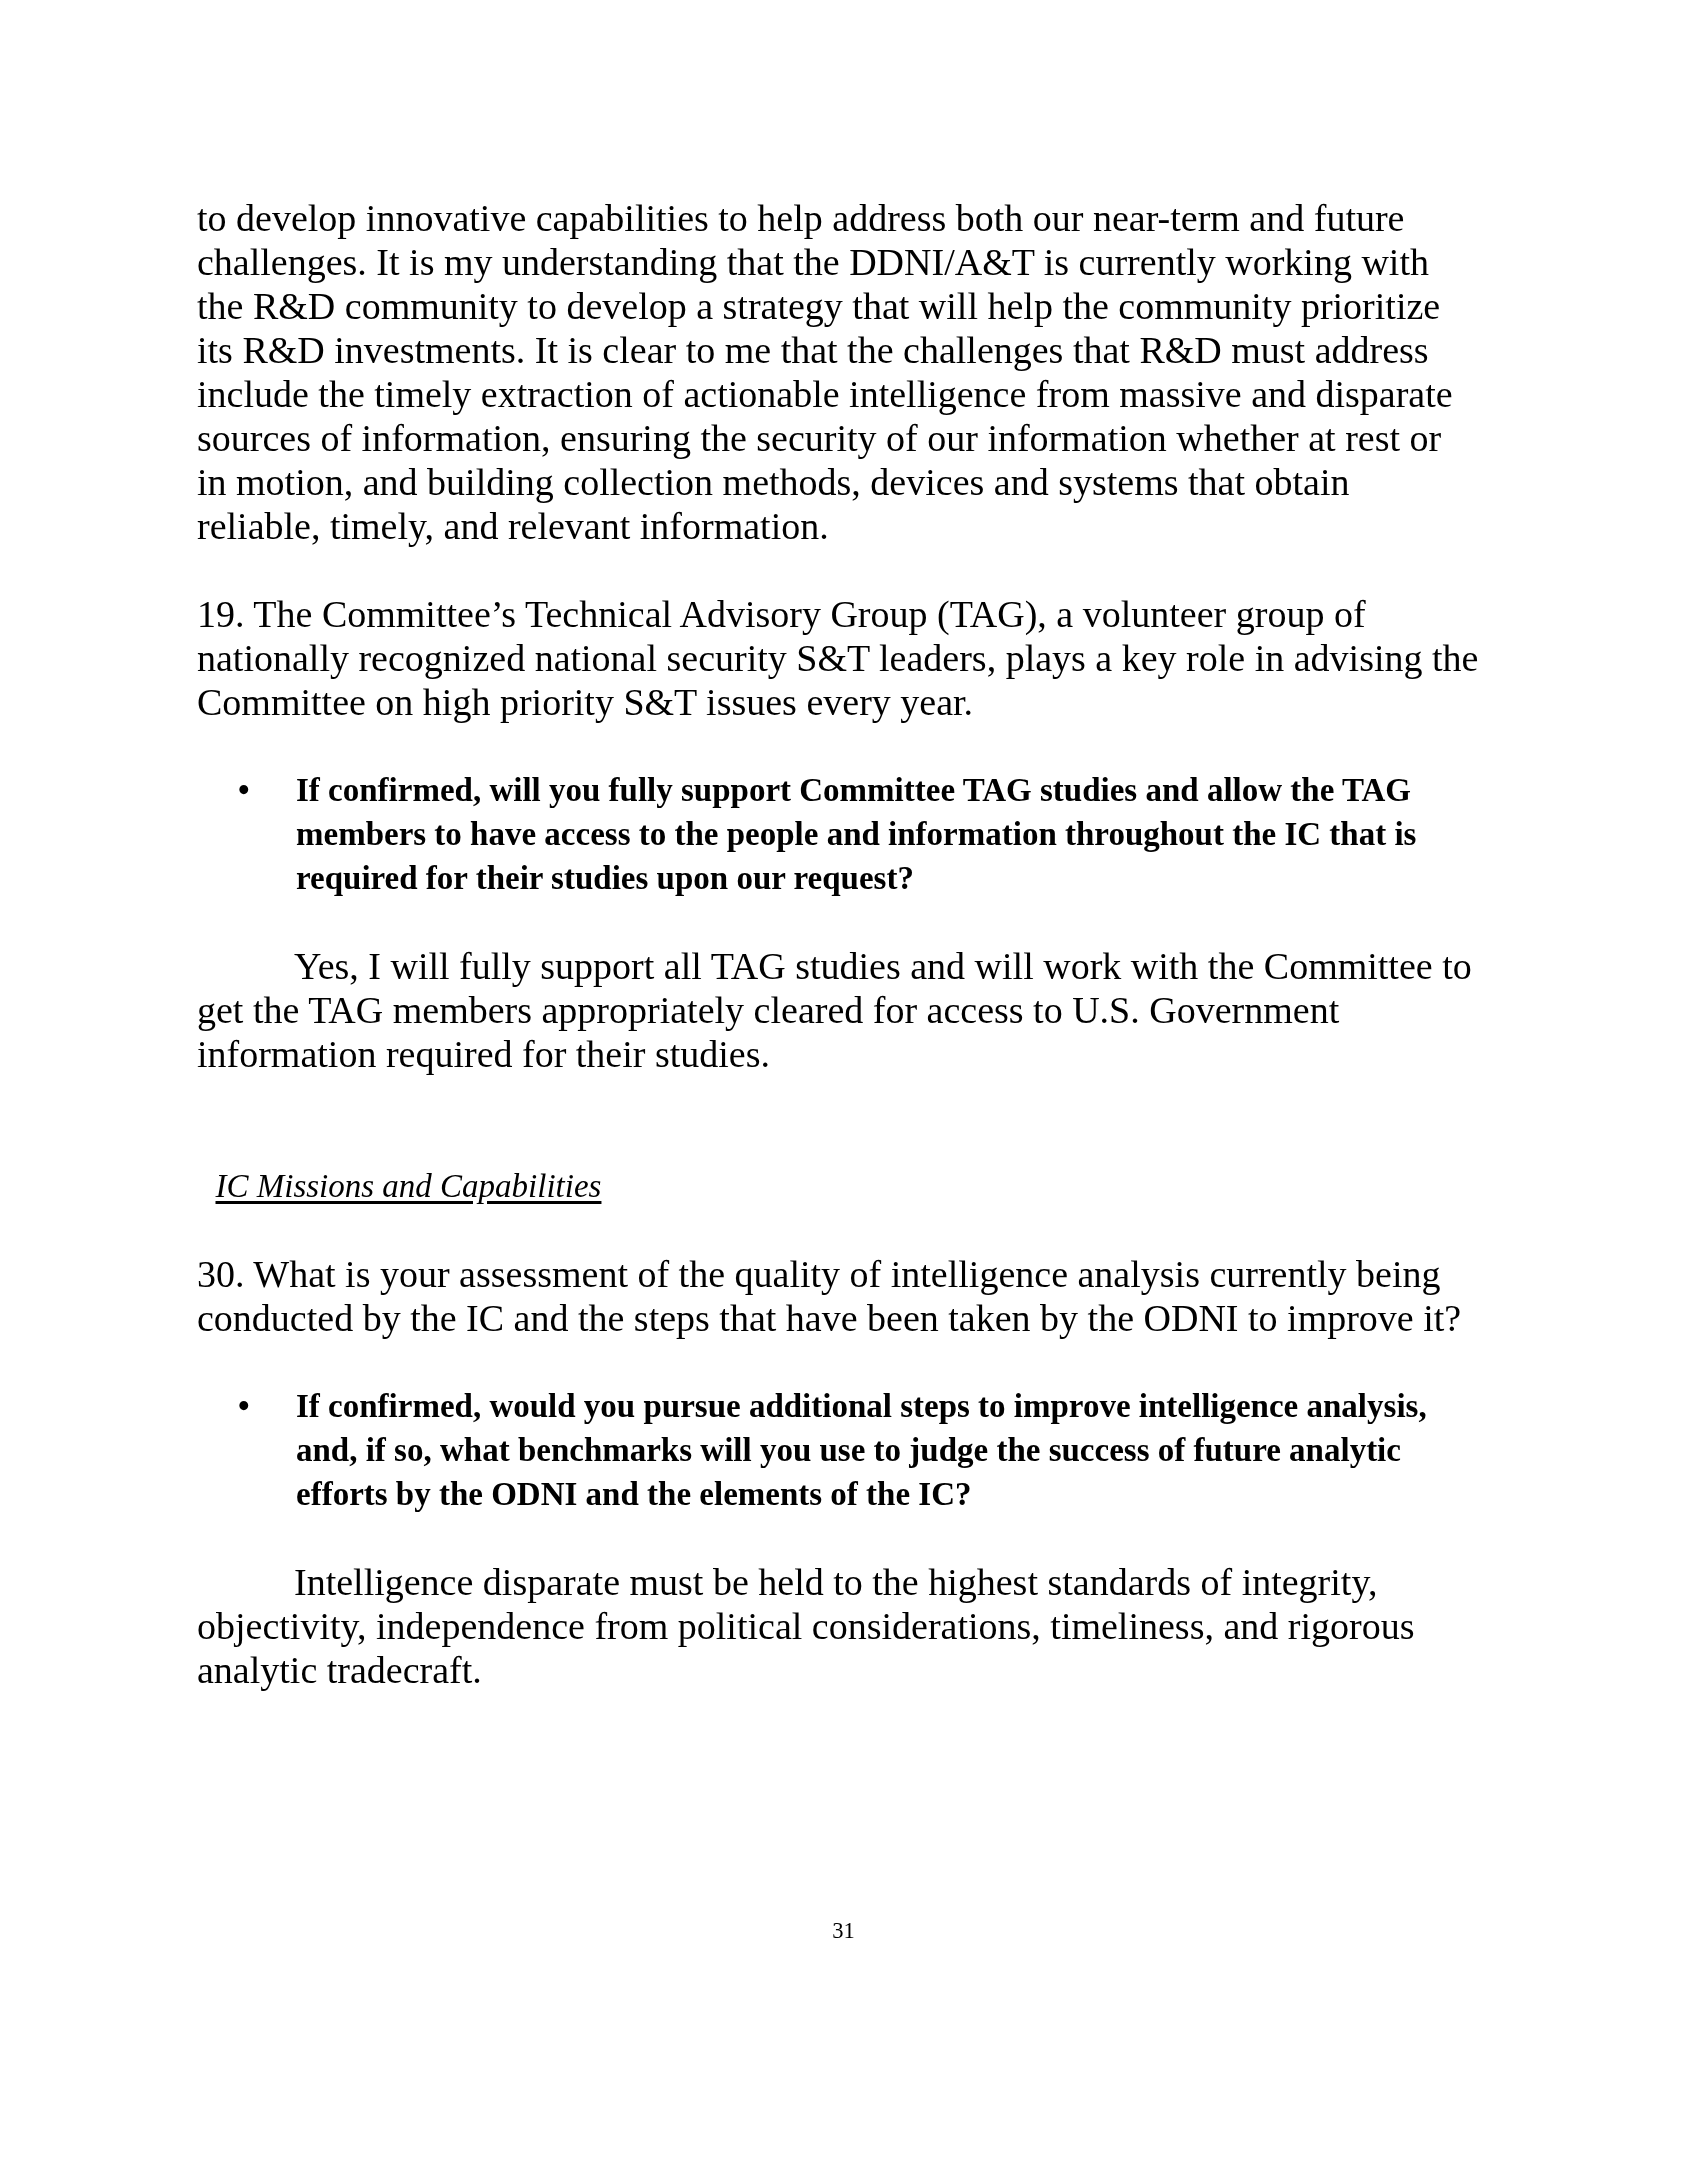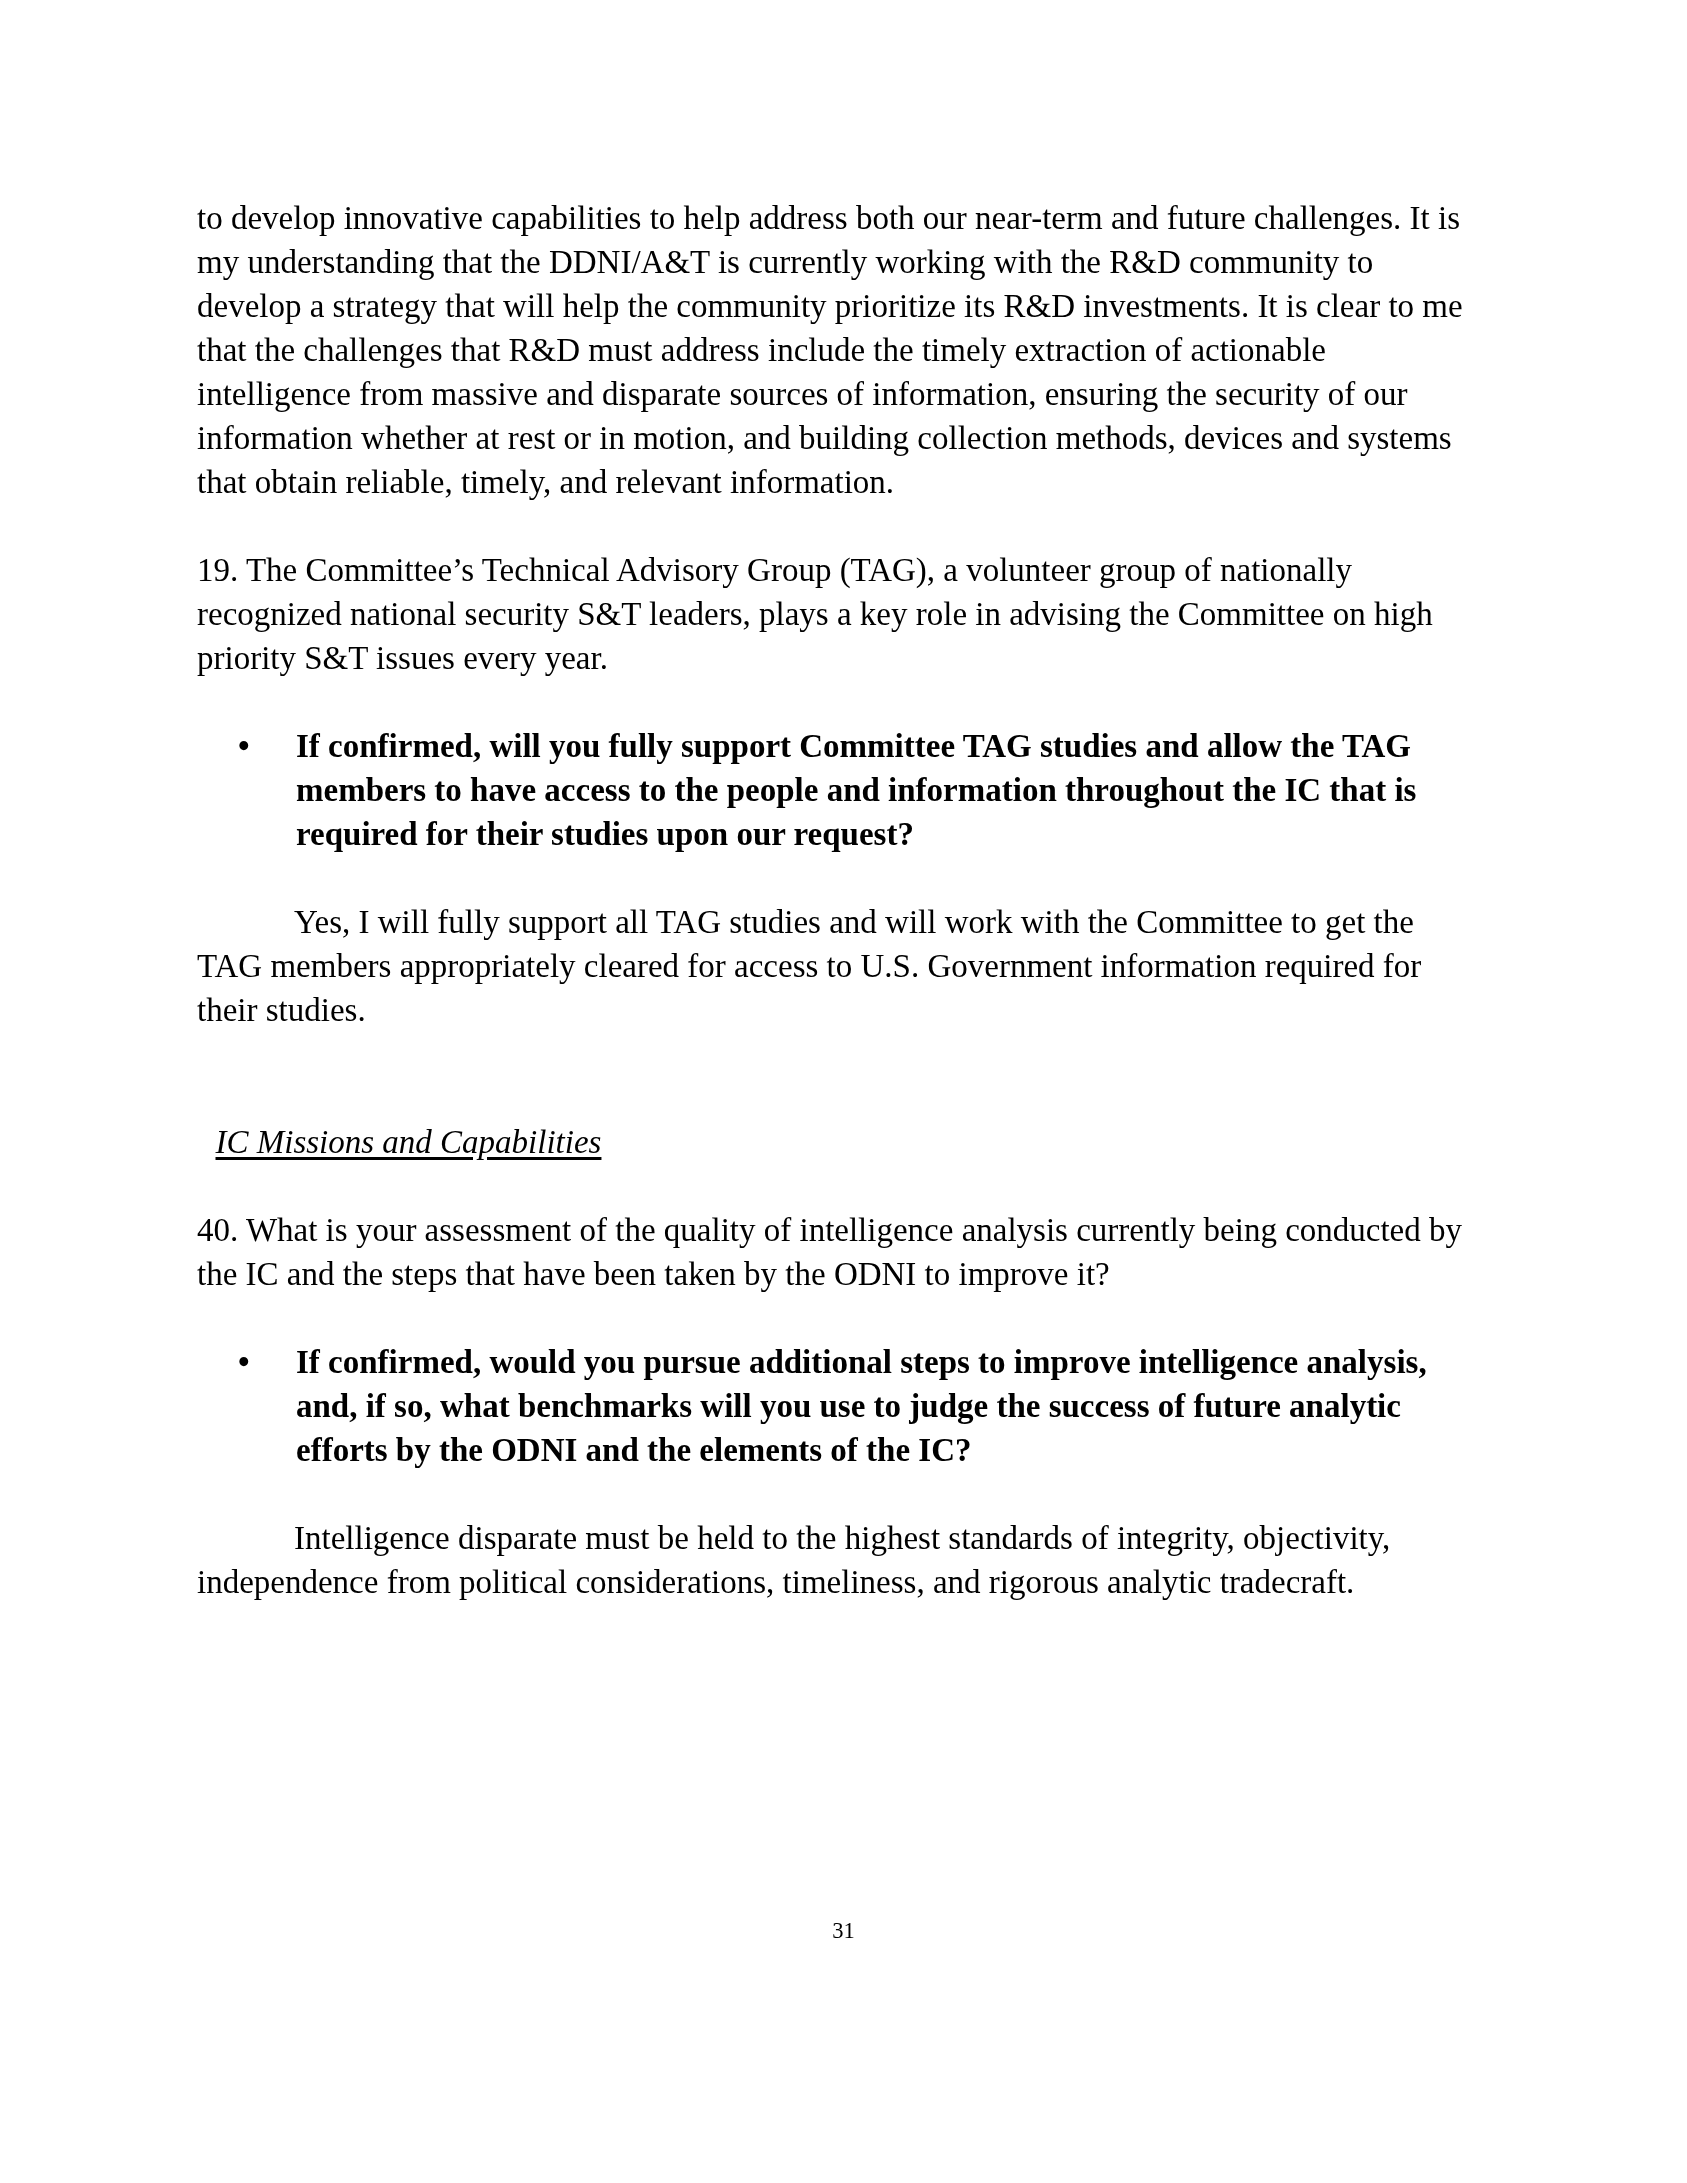--- a/index.html
+++ b/index.html
@@ -1,19 +1,19 @@
 <!DOCTYPE html>
 <html style="font-size:10.6px"><head>
 <meta charset="utf-8">
 <style>
   html, body { margin: 0; padding: 0; background: #ffffff; }
   body { width: 1687px; height: 2183px; position: relative; overflow: hidden;
          font-family: "Liberation Serif", "DejaVu Serif", serif; color: #000; }
   .page { position: absolute; left: 197px; top: 196px; width: 1283px; }
-  .p { font-size: 33px; line-height: 44px; margin: 0; }
+  .p { font-size: 38px; line-height: 44px; margin: 0; }
   .indent { text-indent: 97px; }
   .bullet { position: relative; padding-left: 99px; font-weight: bold; font-size: 33px; line-height: 44px; margin: 0; }
   .bullet .dot { position: absolute; left: 41px; top: 0; }
   .heading { font-size: 33px; line-height: 44px; font-weight: normal; font-style: italic;
              text-decoration: underline; text-underline-offset: 4px; margin: 0; padding-left: 18.5px; }
   .pagenum { position: absolute; left: 0; right: 0; top: 1893px; text-align: center; font-size: 22.5px; margin-top: 25px; }
 </style>
 </head>
 <body>
 
@@ -29,21 +29,21 @@
     <span>If confirmed, will you fully support Committee TAG studies and allow the TAG members to have access to the people and information throughout the IC that is required for their studies upon our request?</span>
   </p>
 
   <div style="height:44px"></div>
   <p class="p indent">Yes, I will fully support all TAG studies and will work with the Committee to get the TAG members appropriately cleared for access to  U.S. Government information required for their studies.</p>
 
   <div style="height:88px"></div>
   <p class="heading">IC Missions and Capabilities</p>
 
   <div style="height:44px"></div>
-  <p class="p">40.  What is your assessment of the quality of intelligence analysis currently being conducted by the IC and the steps that have been taken by the ODNI to improve it?</p>
+  <p class="p">30.  What is your assessment of the quality of intelligence analysis currently being conducted by the IC and the steps that have been taken by the ODNI to improve it?</p>
 
   <div style="height:44px"></div>
   <p class="bullet">
     <span class="dot">•</span>
     <span>If confirmed, would you pursue additional steps to improve intelligence analysis, and, if so, what benchmarks will you use to judge the success of future analytic efforts by the ODNI and the elements of the IC?</span>
   </p>
 
   <div style="height:44px"></div>
   <p class="p indent">Intelligence disparate must be held to the highest standards of integrity, objectivity, independence from political considerations, timeliness, and rigorous analytic tradecraft.</p>
 

